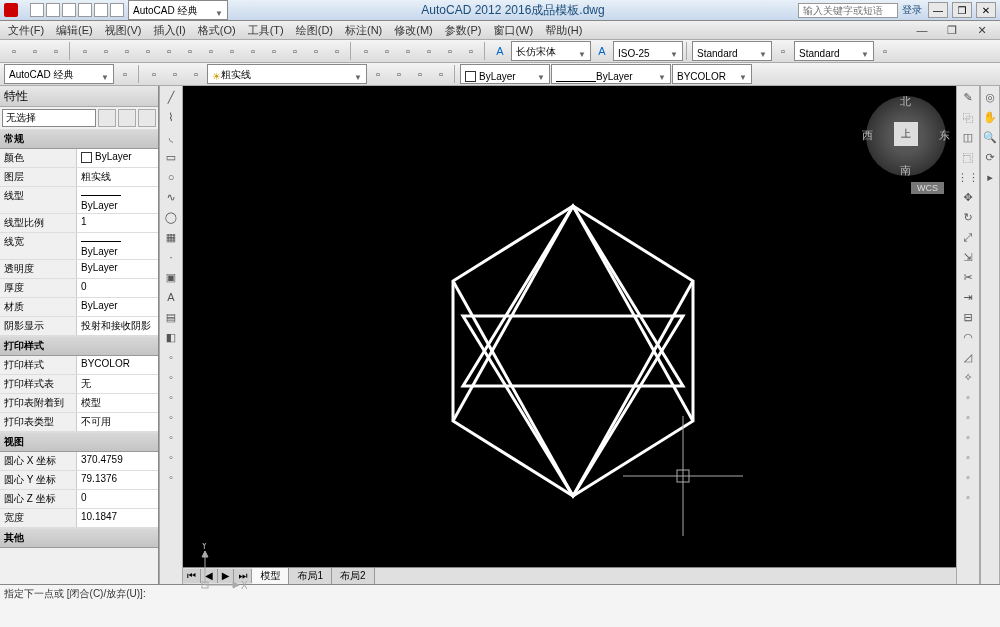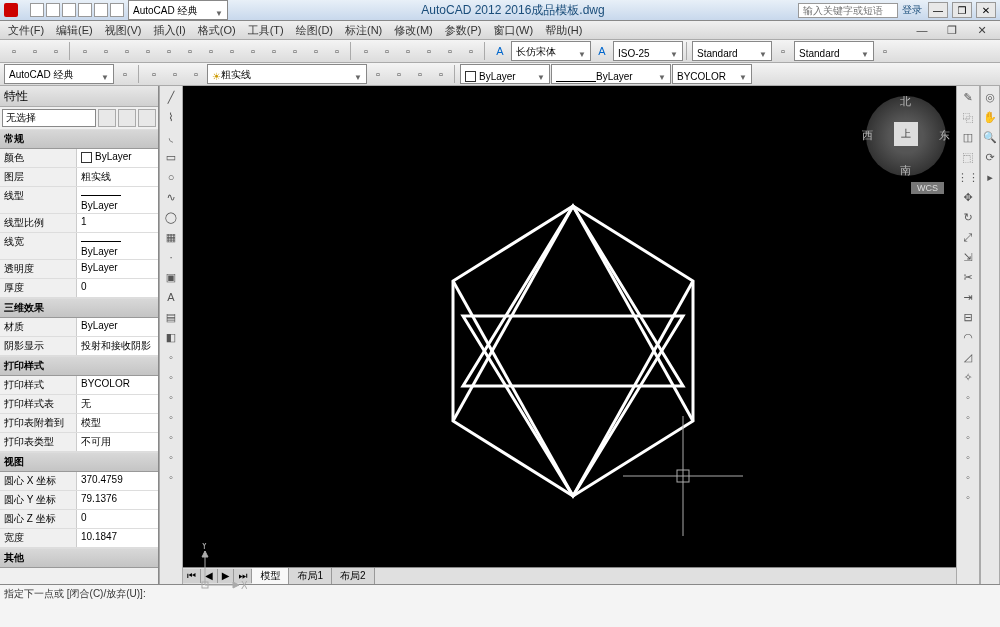--- a/index.html
+++ b/index.html
@@ -213,21 +213,20 @@
           <div class="val"><span class="line-sample" style="margin-right: 4px;"></span>ByLayer</div>
         </div>
         <div class="prop-row">
           <div class="lbl">透明度</div>
           <div class="val">ByLayer</div>
         </div>
         <div class="prop-row">
           <div class="lbl">厚度</div>
           <div class="val">0</div>
         </div>
-        <div class="section-hdr">三维效果</div>
         <div class="prop-row">
           <div class="lbl">材质</div>
           <div class="val">ByLayer</div>
         </div>
         <div class="prop-row">
           <div class="lbl">阴影显示</div>
           <div class="val">投射和接收阴影</div>
         </div>
         <div class="section-hdr">打印样式</div>
         <div class="prop-row">

